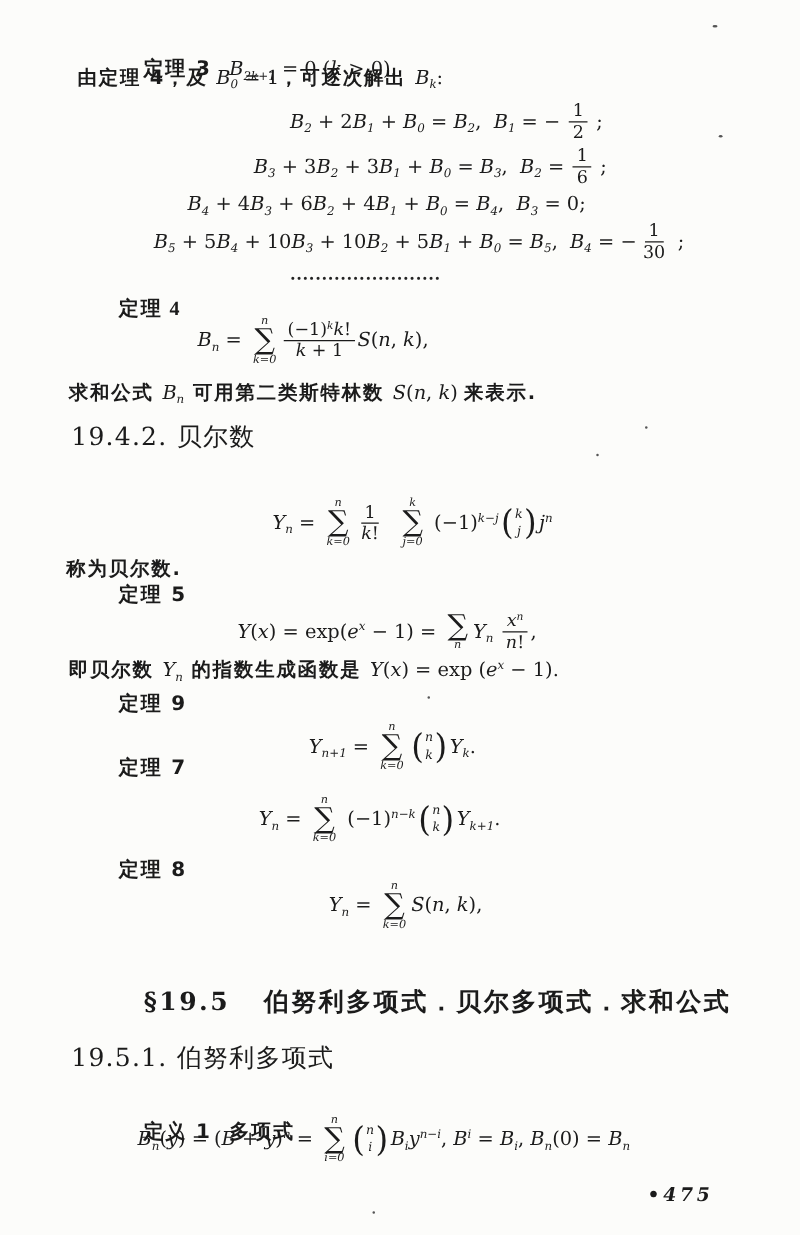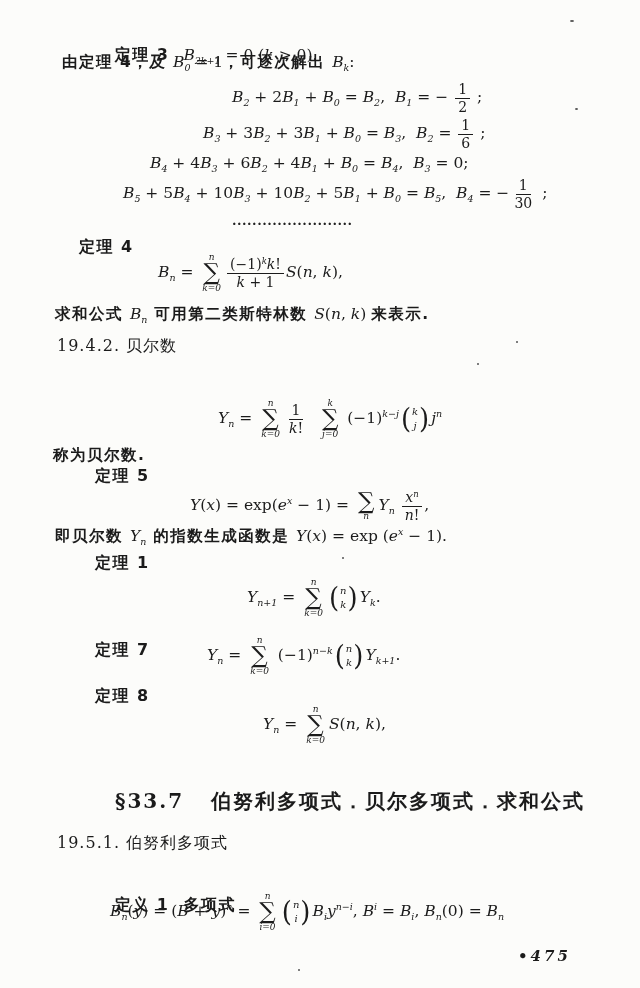--- a/index.html
+++ b/index.html
@@ -23,21 +23,21 @@
   .sum{display:inline-flex;flex-direction:column;align-items:center;vertical-align:middle;margin:0 4px;line-height:1;}
   .slim{font-size:9px;font-style:italic;letter-spacing:0;}
   .sigma{font-size:23px;line-height:0.95;font-style:normal;}
   .binom{display:inline-flex;align-items:center;vertical-align:middle;margin:0 2px;}
   .bparen{font-size:26px;font-weight:400;line-height:1;transform:scaleY(1.05);}
   .bcol{display:inline-flex;flex-direction:column;align-items:center;font-size:10px;font-style:italic;line-height:1.4;margin:0 1px;}
   
   .eq{font-size:15.5px;line-height:40px;height:40px;}
   .textline{font-size:15.5px;line-height:22px;}
   .lbl{font-size:16px;font-weight:700;}
-  .h-sub{font-size:16px;letter-spacing:1px;font-weight:500;}
+  .h-sub{font-size:20px;letter-spacing:1px;font-weight:500;}
   .h-sec{font-size:20px;font-weight:800;letter-spacing:2px;text-align:center;width:560px;}
   .dots{font-size:13px;font-weight:700;letter-spacing:0.5px;color:#222;}
   .pagenum{font-size:15px;font-weight:700;font-style:italic;letter-spacing:3px;}
   .gap{display:inline-block;width:14px;}
   .speck{position:absolute;background:#555;border-radius:50%;}
 </style>
 </head>
 <body>
 
 <div class="page">
@@ -48,43 +48,43 @@
 
   <div class="abs textline" style="left:62px;top:51px;"><span class="cjk">由定理 4，及 </span><span class="var">B</span><sub>0</sub><span class="op"> = 1</span><span class="cjk">，可逐次解出 </span><span class="var">B</span><sub>k</sub><span class="op">:</span></div>
 
   <div class="abs eq" style="left:232px;top:77px;"><span class="var">B</span><sub>2</sub><span class="op"> + 2</span><span class="var">B</span><sub>1</sub><span class="op"> + </span><span class="var">B</span><sub>0</sub><span class="op"> = </span><span class="var">B</span><sub>2</sub><span class="op">,  </span><span class="var">B</span><sub>1</sub><span class="op"> = − </span><span class="frac"><span class="fnum">1</span><span class="fden">2</span></span><span class="op"> ;</span></div>
   <div class="abs eq" style="left:203px;top:113px;"><span class="var">B</span><sub>3</sub><span class="op"> + 3</span><span class="var">B</span><sub>2</sub><span class="op"> + 3</span><span class="var">B</span><sub>1</sub><span class="op"> + </span><span class="var">B</span><sub>0</sub><span class="op"> = </span><span class="var">B</span><sub>3</sub><span class="op">,  </span><span class="var">B</span><sub>2</sub><span class="op"> = </span><span class="frac"><span class="fnum">1</span><span class="fden">6</span></span><span class="op"> ;</span></div>
   <div class="abs eq" style="left:150px;top:143px;"><span class="var">B</span><sub>4</sub><span class="op"> + 4</span><span class="var">B</span><sub>3</sub><span class="op"> + 6</span><span class="var">B</span><sub>2</sub><span class="op"> + 4</span><span class="var">B</span><sub>1</sub><span class="op"> + </span><span class="var">B</span><sub>0</sub><span class="op"> = </span><span class="var">B</span><sub>4</sub><span class="op">,  </span><span class="var">B</span><sub>3</sub><span class="op"> = 0;</span></div>
   <div class="abs eq" style="left:123px;top:173px;"><span class="var">B</span><sub>5</sub><span class="op"> + 5</span><span class="var">B</span><sub>4</sub><span class="op"> + 10</span><span class="var">B</span><sub>3</sub><span class="op"> + 10</span><span class="var">B</span><sub>2</sub><span class="op"> + 5</span><span class="var">B</span><sub>1</sub><span class="op"> + </span><span class="var">B</span><sub>0</sub><span class="op"> = </span><span class="var">B</span><sub>5</sub><span class="op">,  </span><span class="var">B</span><sub>4</sub><span class="op"> = −</span><span class="frac"><span class="fnum">1</span><span class="fden">30</span></span><span class="op"> ;</span></div>
 
   <div class="abs dots" style="left:232px;top:216px;">························</div>
 
-  <div class="abs lbl cjk" style="left:79px;top:237px;">定理 4</div>
+  <div class="abs lbl cjk" style="left:95px;top:237px;font-family:Liberation Serif, serif;">定理 4</div>
   <div class="abs eq" style="left:158px;top:252px;"><span class="var">B</span><sub>n</sub><span class="op"> = </span><span class="sum"><span class="slim">n</span><span class="sigma">∑</span><span class="slim">k=0</span></span><span class="frac"><span class="fnum"><span class="op">(−1)</span><sup>k</sup><span class="var">k</span><span class="op">!</span></span><span class="fden"><span class="var">k</span><span class="op"> + 1</span></span></span><span class="var">S</span><span class="op">(</span><span class="var">n</span><span class="op">, </span><span class="var">k</span><span class="op">),</span></div>
   <div class="abs textline" style="left:55px;top:303px;"><span class="cjk">求和公式 </span><span class="var">B</span><sub>n</sub><span class="cjk"> 可用第二类斯特林数 </span><span class="var">S</span><span class="op">(</span><span class="var">n</span><span class="op">, </span><span class="var">k</span><span class="op">) </span><span class="cjk">来表示.</span></div>
 
   <div class="abs h-sub" style="left:57px;top:336px;">19.4.2. 贝尔数</div>
 
   <div class="abs eq" style="left:218px;top:398px;"><span class="var">Y</span><sub>n</sub><span class="op"> = </span><span class="sum"><span class="slim">n</span><span class="sigma">∑</span><span class="slim">k=0</span></span><span class="frac"><span class="fnum">1</span><span class="fden"><span class="var">k</span><span class="op">!</span></span></span><span class="op">  </span><span class="sum"><span class="slim">k</span><span class="sigma">∑</span><span class="slim">j=0</span></span><span class="op"> (−1)</span><sup>k−j</sup><span class="binom"><span class="bparen">(</span><span class="bcol"><span>k</span><span>j</span></span><span class="bparen">)</span></span><span class="var">j</span><sup>n</sup></div>
   <div class="abs textline cjk" style="left:53px;top:444px;">称为贝尔数.</div>
 
   <div class="abs lbl cjk" style="left:95px;top:466px;">定理 5</div>
   <div class="abs eq" style="left:190px;top:485px;"><span class="var">Y</span><span class="op">(</span><span class="var">x</span><span class="op">) = exp(</span><span class="var">e</span><sup>x</sup><span class="op"> − 1) = </span><span class="sum"><span class="sigma">∑</span><span class="slim">n</span></span><span class="var">Y</span><sub>n</sub><span class="op"> </span><span class="frac"><span class="fnum"><span class="var">x</span><sup>n</sup></span><span class="fden"><span class="var">n</span><span class="op">!</span></span></span><span class="op">,</span></div>
   <div class="abs textline" style="left:55px;top:525px;"><span class="cjk">即贝尔数 </span><span class="var">Y</span><sub>n</sub><span class="cjk"> 的指数生成函数是 </span><span class="var">Y</span><span class="op">(</span><span class="var">x</span><span class="op">) = exp (</span><span class="var">e</span><sup>x</sup><span class="op"> − 1).</span></div>
 
-  <div class="abs lbl cjk" style="left:95px;top:553px;">定理 1</div>
+  <div class="abs lbl cjk" style="left:95px;top:553px;">定理 9</div>
   <div class="abs eq" style="left:247px;top:577px;"><span class="var">Y</span><sub>n+1</sub><span class="op"> = </span><span class="sum"><span class="slim">n</span><span class="sigma">∑</span><span class="slim">k=0</span></span><span class="binom"><span class="bparen">(</span><span class="bcol"><span>n</span><span>k</span></span><span class="bparen">)</span></span><span class="var">Y</span><sub>k</sub><span class="op">.</span></div>
 
-  <div class="abs lbl cjk" style="left:95px;top:640px;">定理 7</div>
+  <div class="abs lbl cjk" style="left:95px;top:604px;">定理 7</div>
   <div class="abs eq" style="left:207px;top:635px;"><span class="var">Y</span><sub>n</sub><span class="op"> = </span><span class="sum"><span class="slim">n</span><span class="sigma">∑</span><span class="slim">k=0</span></span><span class="op"> (−1)</span><sup>n−k</sup><span class="binom"><span class="bparen">(</span><span class="bcol"><span>n</span><span>k</span></span><span class="bparen">)</span></span><span class="var">Y</span><sub>k+1</sub><span class="op">.</span></div>
 
   <div class="abs lbl cjk" style="left:95px;top:686px;">定理 8</div>
   <div class="abs eq" style="left:263px;top:704px;"><span class="var">Y</span><sub>n</sub><span class="op"> = </span><span class="sum"><span class="slim">n</span><span class="sigma">∑</span><span class="slim">k=0</span></span><span class="var">S</span><span class="op">(</span><span class="var">n</span><span class="op">, </span><span class="var">k</span><span class="op">),</span></div>
 
-  <div class="abs h-sec" style="left:70px;top:788px;">§33.7   伯努利多项式．贝尔多项式．求和公式</div>
+  <div class="abs h-sec" style="left:70px;top:788px;">§19.5   伯努利多项式．贝尔多项式．求和公式</div>
 
   <div class="abs h-sub" style="left:57px;top:833px;">19.5.1. 伯努利多项式</div>
 
   <div class="abs textline" style="left:95px;top:872px;">
     <span class="cjk lbl">定义 1</span><span class="gap"></span><span class="cjk lbl">多项式</span>
   </div>
   <div class="abs eq" style="left:110px;top:891px;"><span class="var">B</span><sub>n</sub><span class="op">(</span><span class="var">y</span><span class="op">) = (</span><span class="var">B</span><span class="op"> + </span><span class="var">y</span><span class="op">)</span><sup>n</sup><span class="op"> = </span><span class="sum"><span class="slim">n</span><span class="sigma">∑</span><span class="slim">i=0</span></span><span class="binom"><span class="bparen">(</span><span class="bcol"><span>n</span><span>i</span></span><span class="bparen">)</span></span><span class="var">B</span><sub>i</sub><span class="var">y</span><sup>n−i</sup><span class="op">, </span><span class="var">B</span><sup>i</sup><span class="op"> = </span><span class="var">B</span><sub>i</sub><span class="op">, </span><span class="var">B</span><sub>n</sub><span class="op">(0) = </span><span class="var">B</span><sub>n</sub></div>
 
   <div class="abs pagenum" style="left:518px;top:947px;">•475</div>
 

